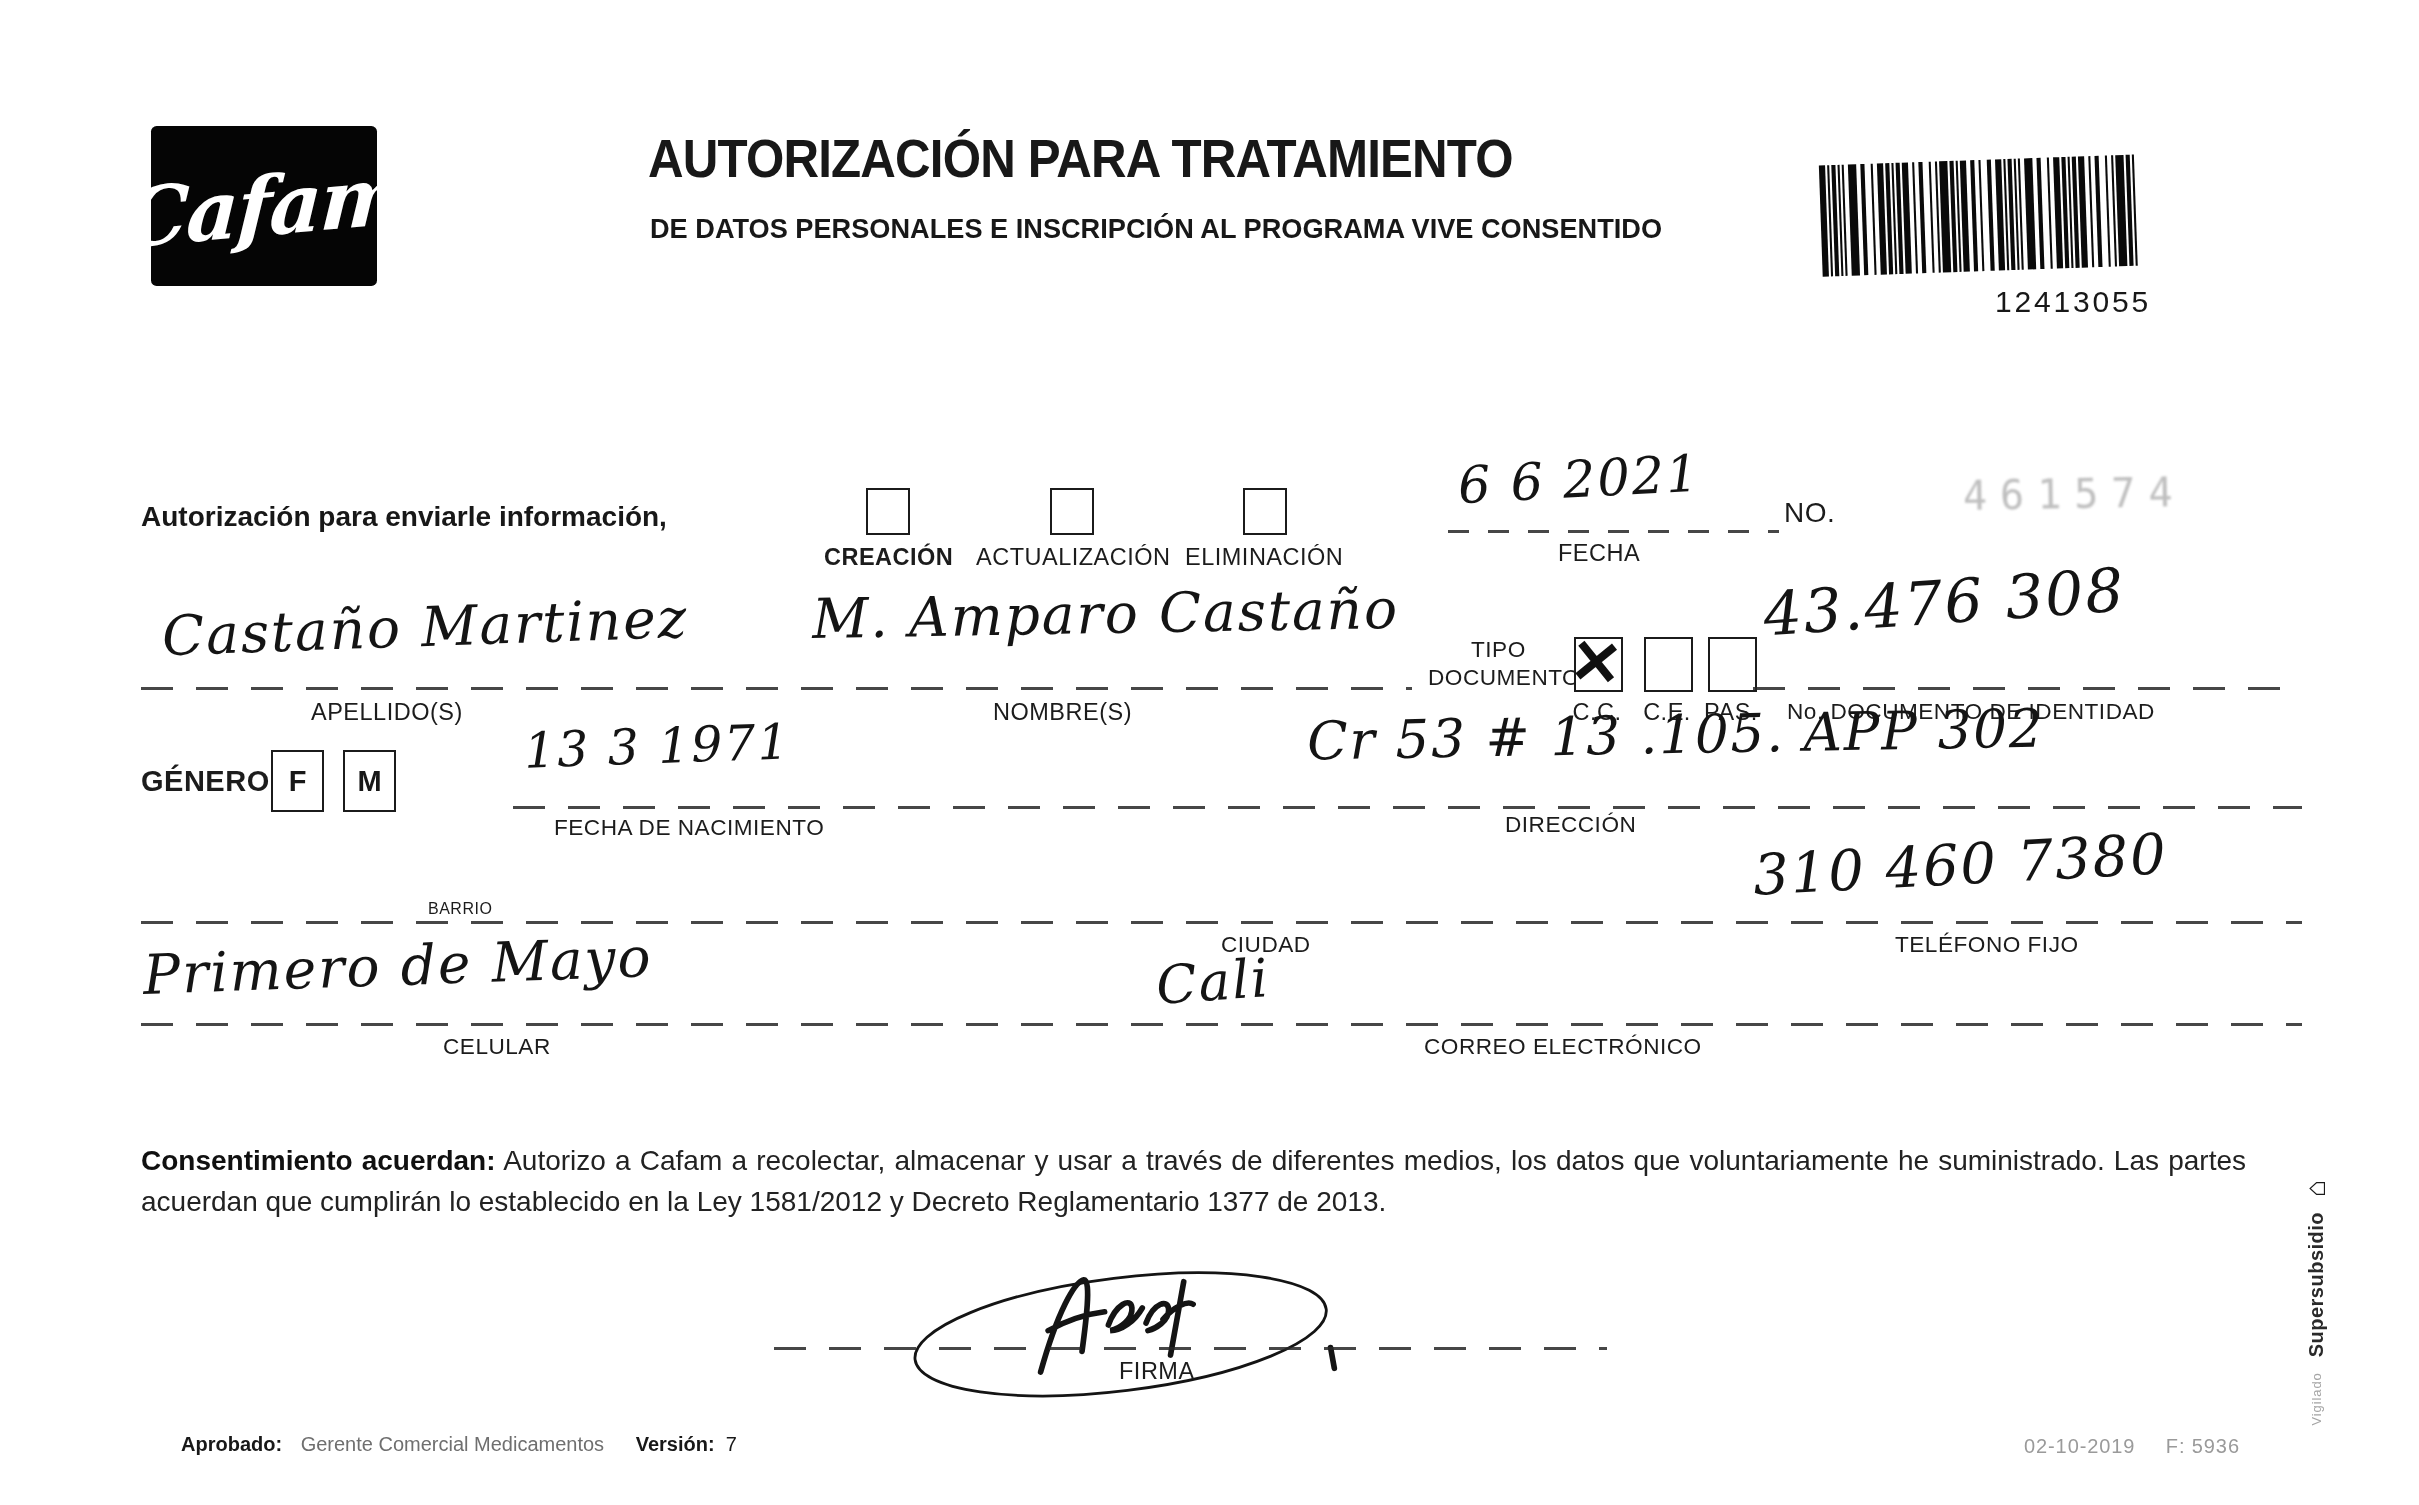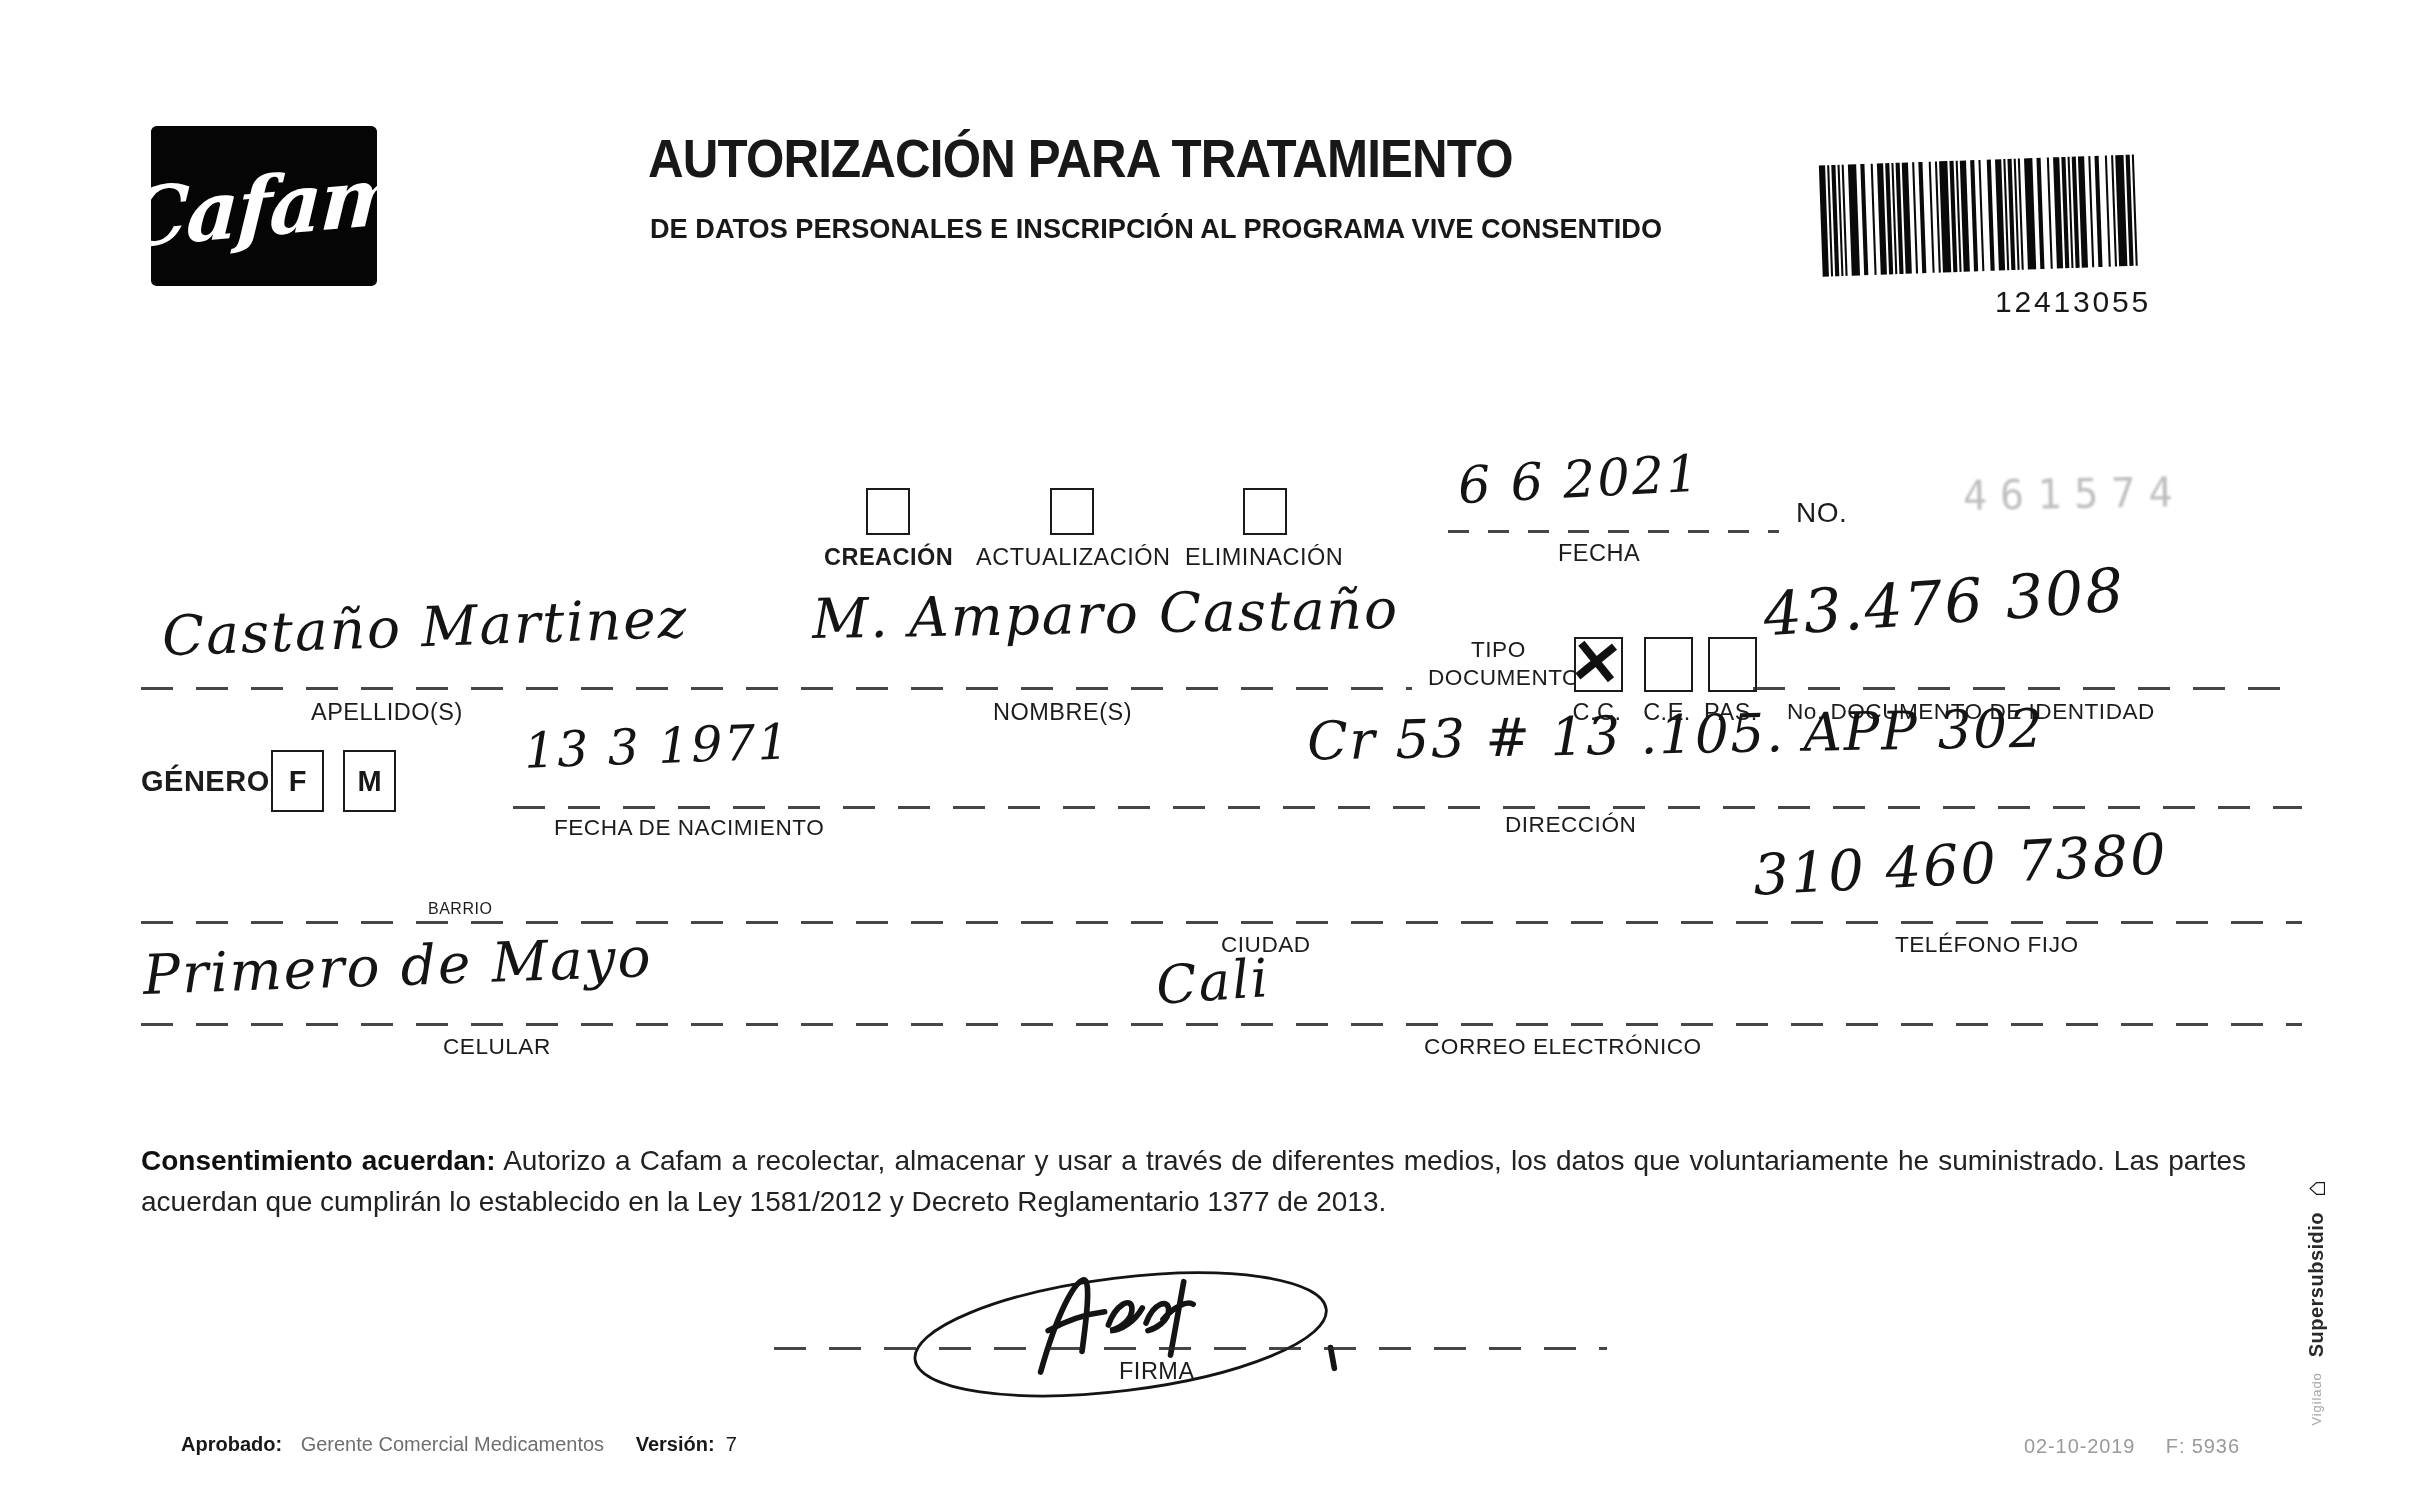--- a/index.html
+++ b/index.html
@@ -97,33 +97,34 @@
         <rect x="307.6000000000001" y="2" width="2.2" height="118" fill="#0a0a0a"></rect>
         <rect x="314.2000000000001" y="2" width="2.2" height="118" fill="#0a0a0a"></rect>
         <rect x="318.6000000000001" y="2" width="8.8" height="118" fill="#0a0a0a"></rect>
         <rect x="329.6000000000001" y="2" width="4.4" height="118" fill="#0a0a0a"></rect>
         <rect x="336.2000000000001" y="2" width="2.2" height="118" fill="#0a0a0a"></rect>
       </svg>
   </div>
   <div class="abs bc-num" style="left:1897px;top:285px;width:254px;">12413055</div>
 
   <div class="abs bold-intro" style="left:141px;top:497px;">
+    <div>Autorización para enviarle información,</div>
   </div>
 
   <div class="abs cb" style="left:866px;top:488px;width:40px;height:43px;"></div>
   <div class="abs lbl lbl-c" style="left:824px;top:544px;width:124px;font-weight:bold;">CREACIÓN</div>
   <div class="abs cb" style="left:1050px;top:488px;width:40px;height:43px;"></div>
   <div class="abs lbl lbl-c" style="left:976px;top:544px;width:188px;">ACTUALIZACIÓN</div>
   <div class="abs cb" style="left:1243px;top:488px;width:40px;height:43px;"></div>
   <div class="abs lbl lbl-c" style="left:1185px;top:544px;width:156px;">ELIMINACIÓN</div>
 
   <div class="abs hand" style="left:1458px;top:450px;font-size:51px;transform:rotate(-3deg);">6  6    2021</div>
   <div class="abs dash-sm" style="left:1448px;top:530px;width:331px;"></div>
   <div class="abs lbl" style="left:1558px;top:540px;">FECHA</div>
-  <div class="abs lbl" style="left:1784px;top:497px;font-size:28px;margin-left:12px;">NO.</div>
+  <div class="abs lbl" style="left:1784px;top:497px;font-size:28px;">NO.</div>
   <div class="abs faint-stamp" style="left:1963px;top:471px;">461574</div>
 
   <div class="abs hand" style="left:162px;top:595px;font-size:55px;transform:rotate(-2deg);">Castaño Martinez</div>
   <div class="abs hand" style="left:812px;top:582px;font-size:55px;transform:rotate(-1deg);">M. Amparo Castaño</div>
   <div class="abs dash" style="left:141px;top:687px;width:1271px;"></div>
   <div class="abs lbl" style="left:311px;top:699px;">APELLIDO(S)</div>
   <div class="abs lbl" style="left:993px;top:699px;">NOMBRE(S)</div>
 
   <div class="abs lbl" style="left:1471px;top:637px;font-size:22.6px;">TIPO</div>
   <div class="abs lbl" style="left:1428px;top:665px;font-size:22.6px;">DOCUMENTO</div>

